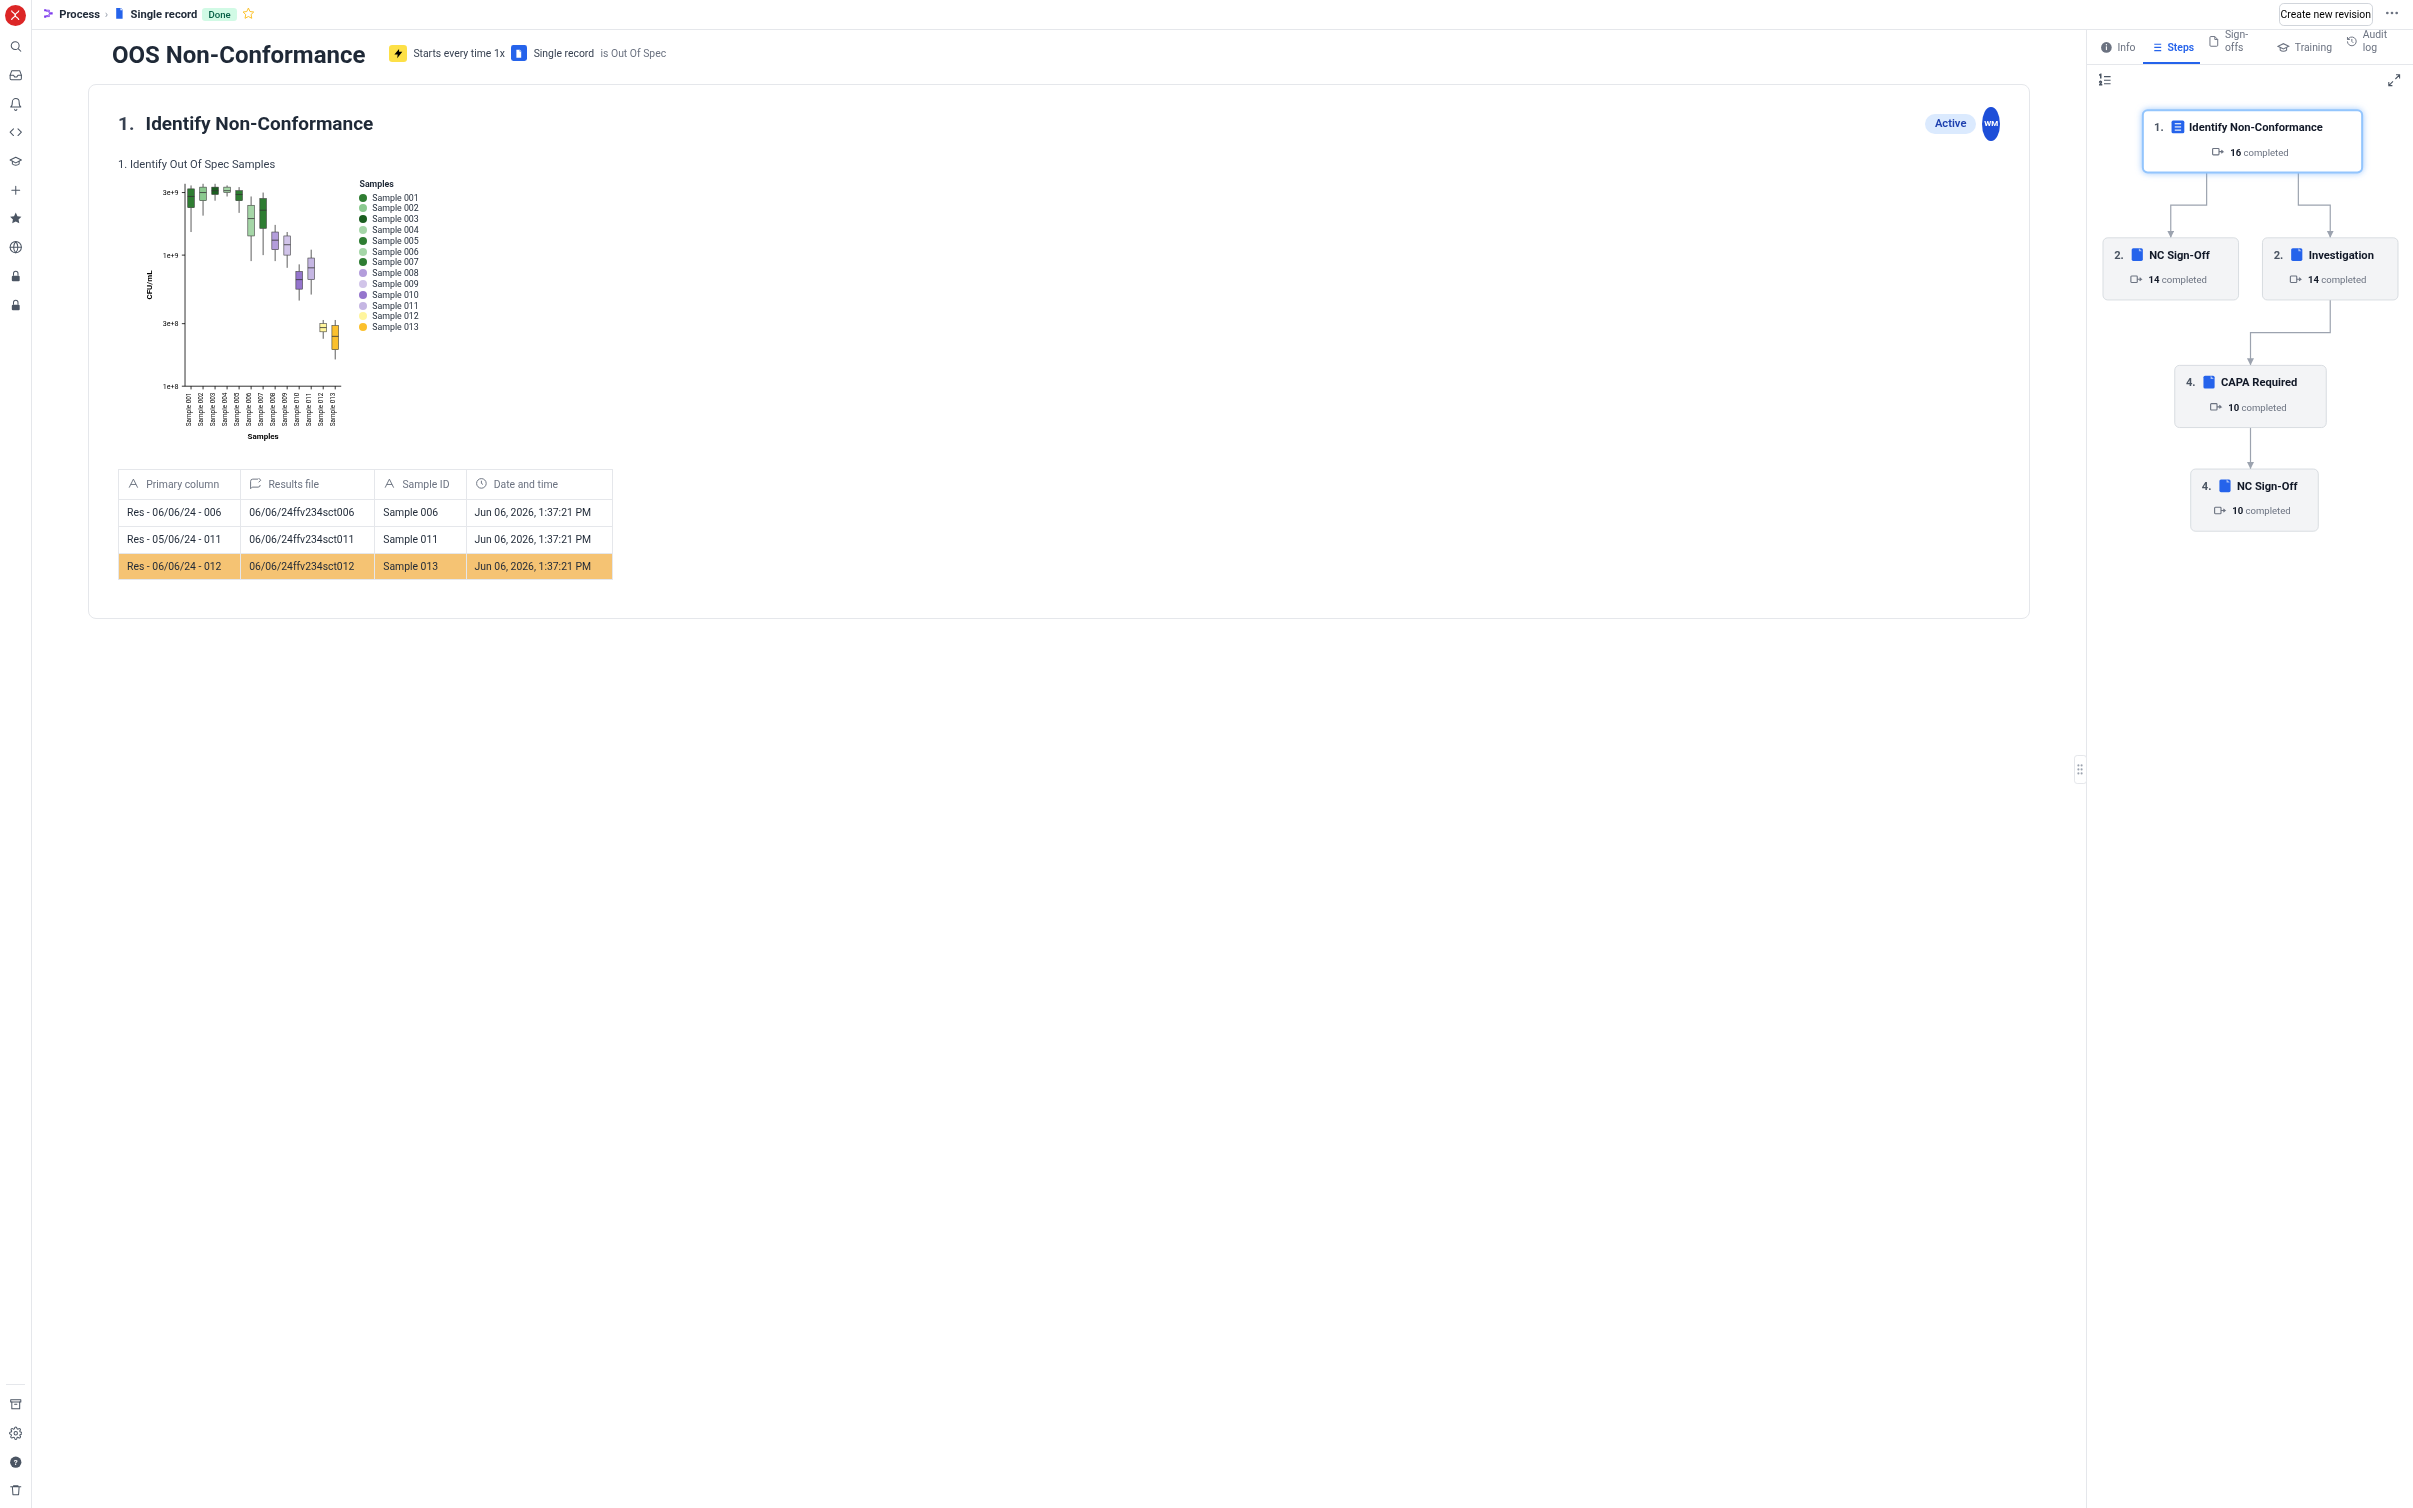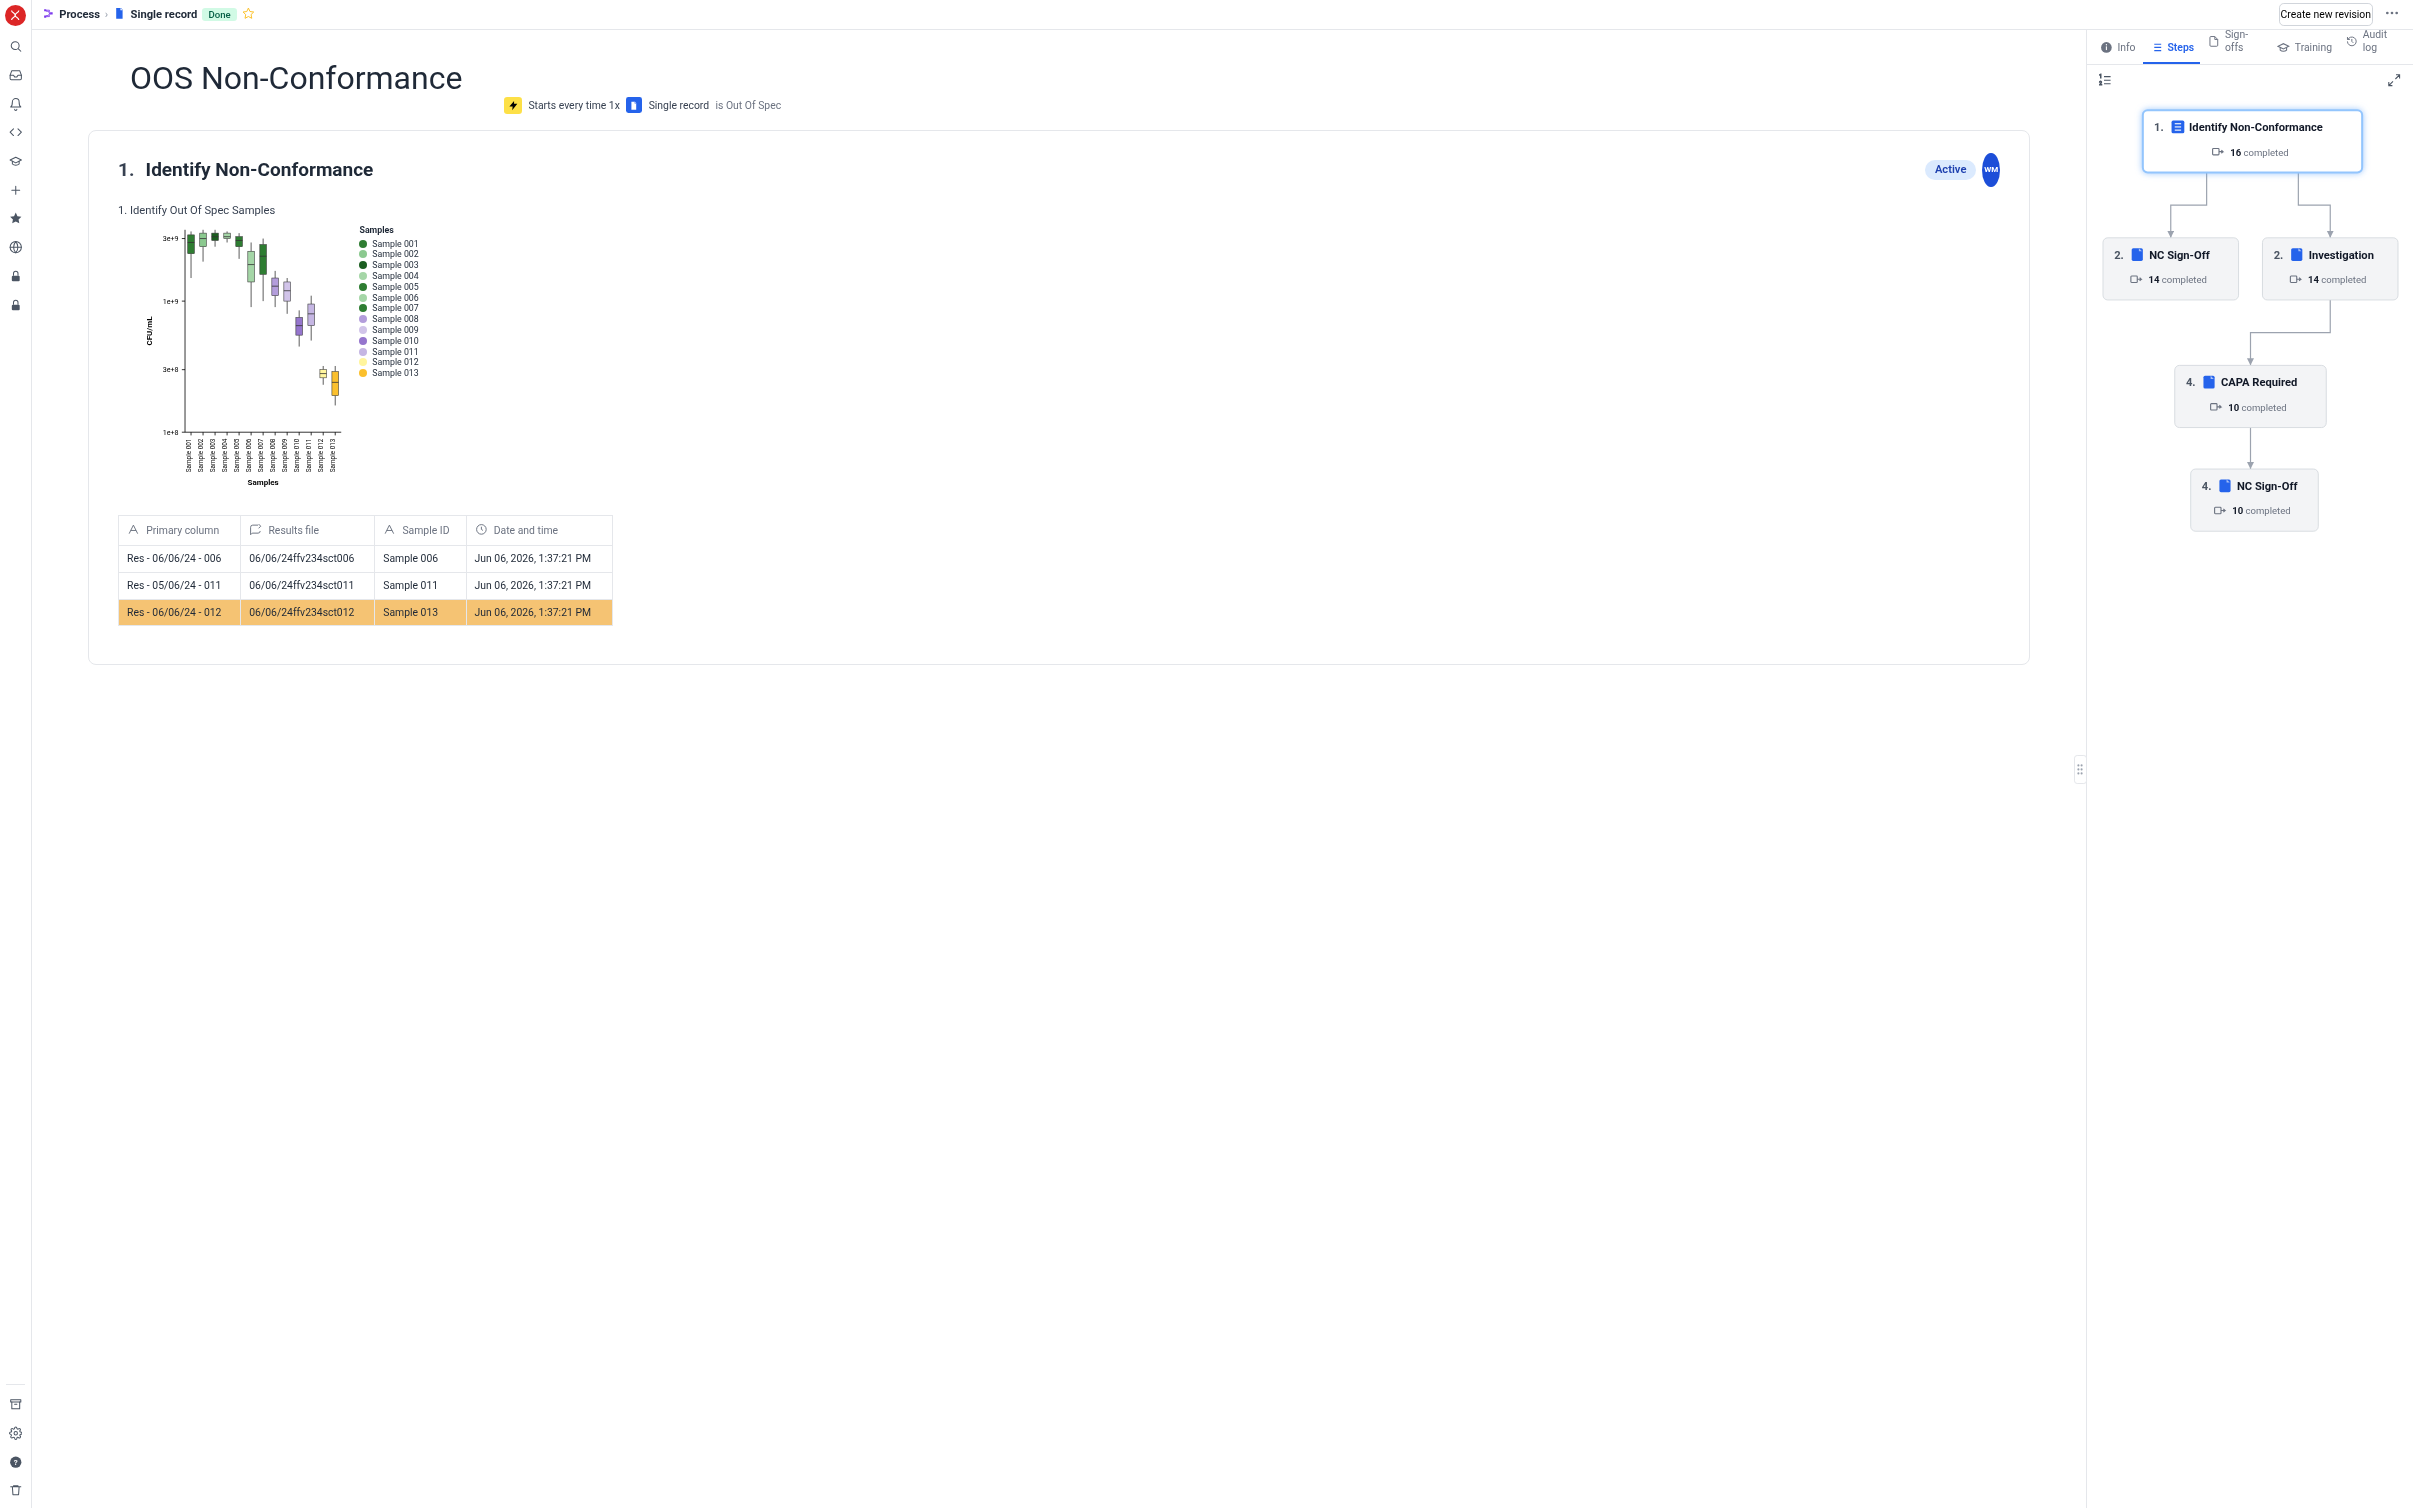--- a/index.html
+++ b/index.html
@@ -45,22 +45,22 @@
   .topbar .right{margin-left:auto;display:flex;align-items:center;gap:8px}
   .btn-outline{border:0.8px solid var(--border-strong);background:#fff;padding:4px 1px;border-radius:4.8px;cursor:pointer;font-size:10.4px}
   .dots{color:#6b7280;cursor:pointer;padding:3.2px}
 
   
   .body{flex:1;display:flex;min-height:0}
   .center{flex:1;min-width:0;display:flex;flex-direction:column;position:relative}
   .backrow{height:27px;border-bottom:0.8px solid var(--border);display:flex;align-items:center;padding:0 9.6px;gap:6.4px;color:var(--text-muted);font-size:10.4px}
   .scroll{flex:1;overflow:auto;padding:0 32px 48px 32px}
   .titlewrap{display:flex;align-items:flex-end;gap:24px;margin:11.2px 0 14.4px 48px}
-  h1.page-title{font-size:32px;font-weight:400;margin:18px}
-  .trigger{display:flex;align-items:center;gap:6.4px;font-size:10.4px;color:#374151;margin-bottom:1px}
+  h1.page-title{font-size:24px;font-weight:700;margin:0}
+  .trigger{display:flex;align-items:center;gap:6.4px;font-size:10.4px;color:#374151;margin-bottom:7px}
   .trigger .bolt{width:17.6px;height:17.6px;background:#fde047;border-radius:3.2px;display:flex;align-items:center;justify-content:center}
   .trigger .docic{width:16px;height:16px;background:#2563eb;border-radius:2.4px;display:flex;align-items:center;justify-content:center;color:#fff}
 
   .card{border:0.8px solid var(--border);border-radius:8px;margin:0 24px;padding:22.3px 29px 38px 29px;background:#fff}
   .step-head{display:flex;align-items:center;gap:11.2px}
   .step-head h2{font-size:19px;font-weight:700;margin:0}
   .step-num{font-size:19px;font-weight:700;color:#374151}
   .step-head .right{margin-left:auto;display:flex;align-items:center;gap:6.4px}
   .pill-active{background:var(--blue-50);color:var(--blue-900);padding:3.2px 9.6px;border-radius:11.2px;font-weight:600;font-size:11.2px}
   .avatar{width:17.6px;height:34px;border-radius:50%;background:#1d4ed8;color:#fff;font-size:8px;font-weight:700;display:flex;align-items:center;justify-content:center}

